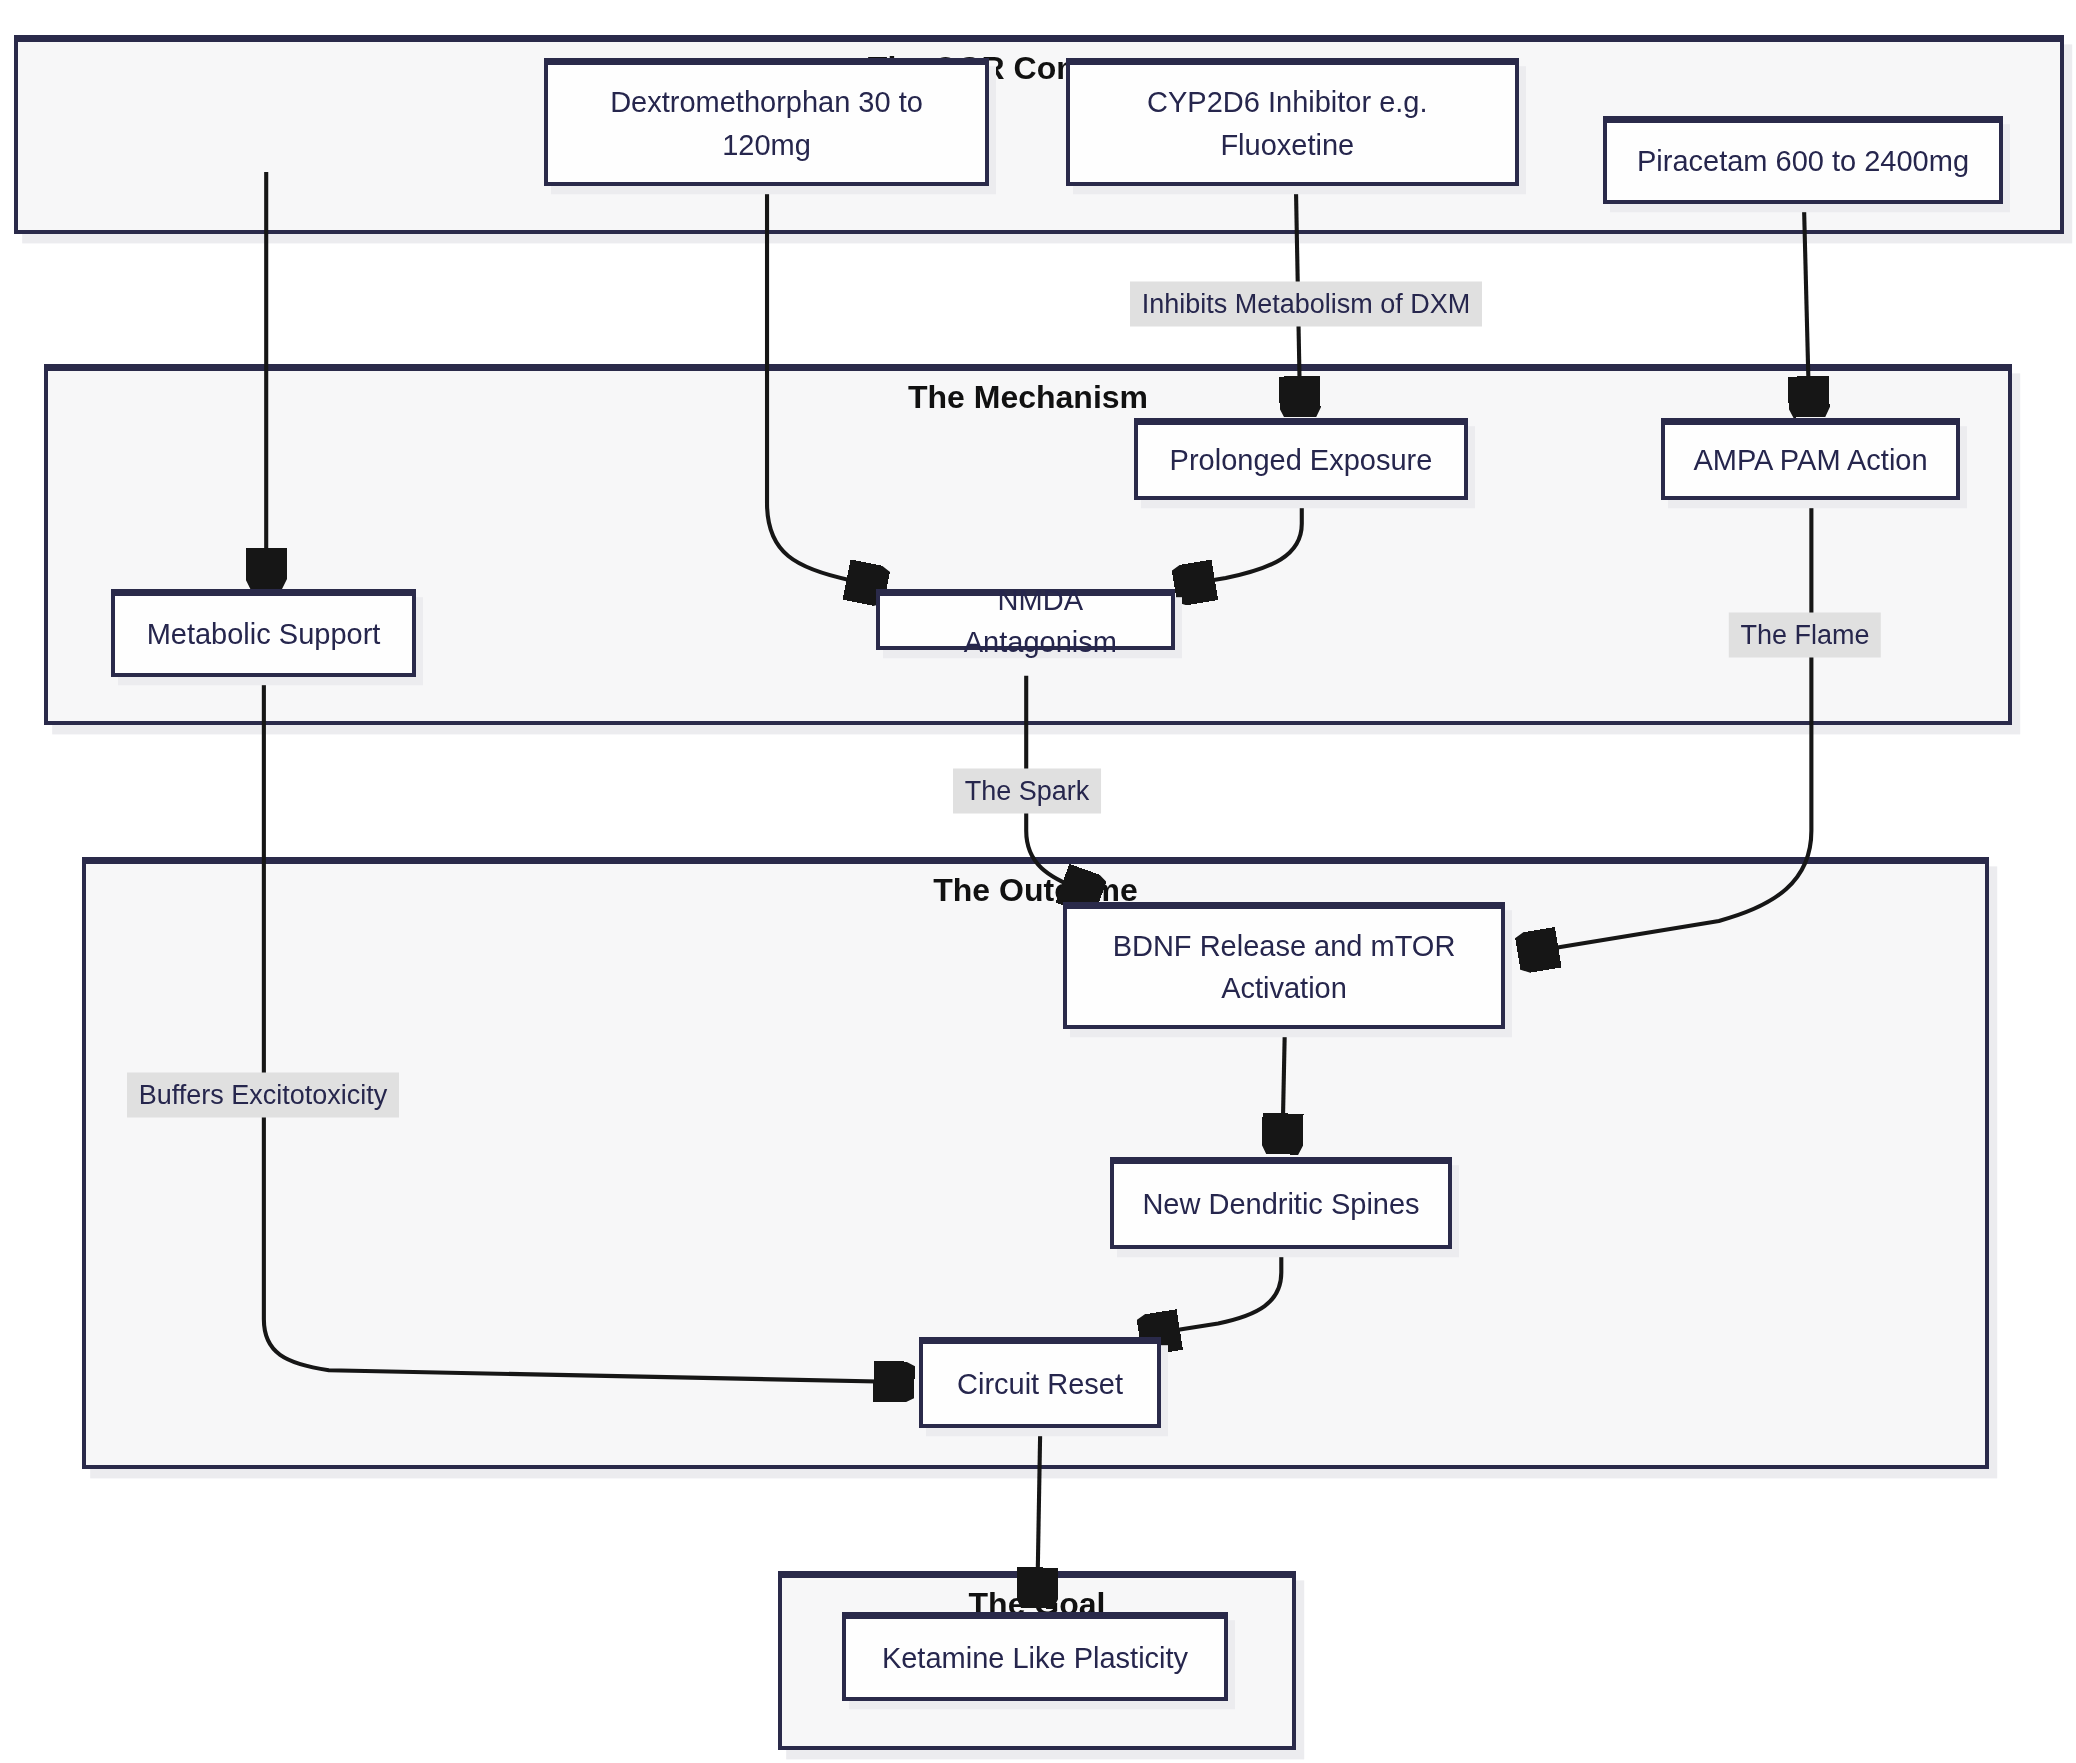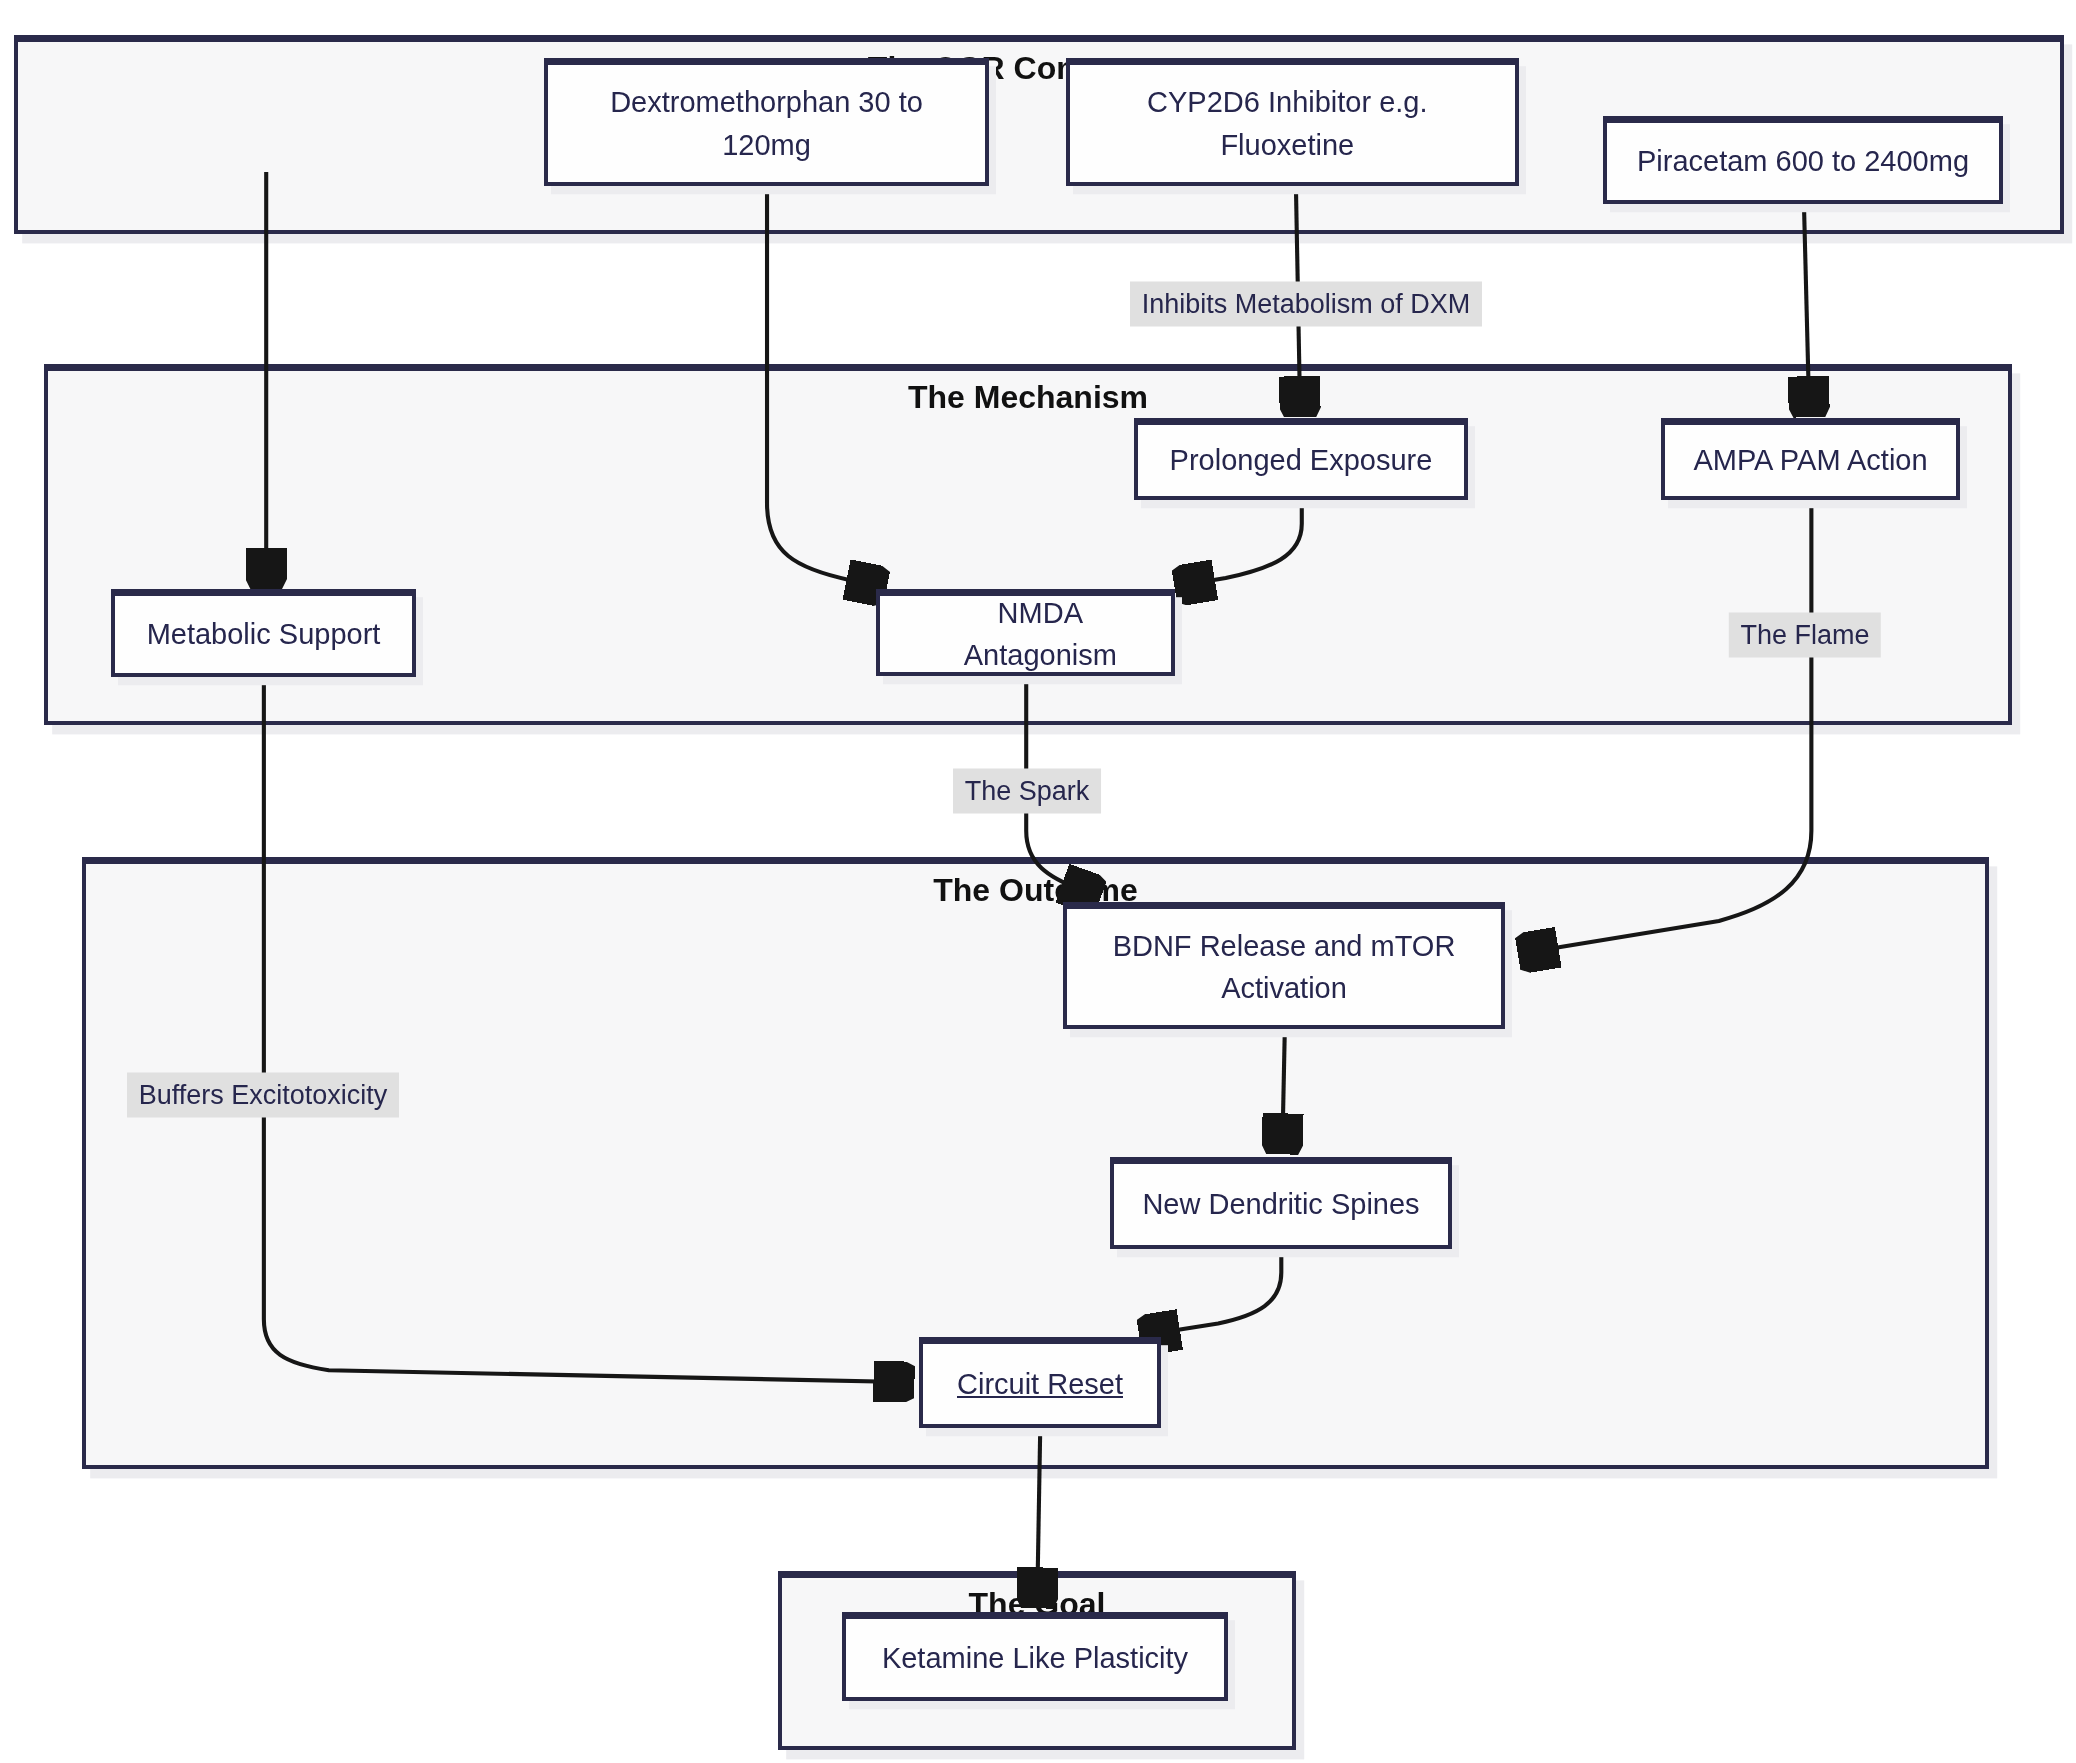--- a/index.html
+++ b/index.html
@@ -127,34 +127,34 @@
   </div>
 
   <div class="node" style="left:1661px;top:418px;width:299px;height:82px;">
     <span>AMPA PAM Action</span>
   </div>
 
   <div class="node" style="left:111px;top:589px;width:305px;height:88px;">
     <span>Metabolic Support</span>
   </div>
 
-  <div class="node" style="left:876px;top:589px;width:299px;height:87px;padding-left:46px;">
+  <div class="node" style="left:876px;top:589px;width:299px;height:61px;padding-left:46px;">
     <span>NMDA Antagonism</span>
   </div>
 
   <div class="node" style="left:1063px;top:902px;width:442px;height:127px;">
     <span>BDNF Release and mTOR
 Activation</span>
   </div>
 
   <div class="node" style="left:1110px;top:1157px;width:342px;height:92px;">
     <span>New Dendritic Spines</span>
   </div>
 
-  <div class="node" style="left:919px;top:1337px;width:242px;height:91px;text-decoration:underline;">
+  <div class="node" style="left:919px;top:1337px;width:242px;height:91px;">
     <span>Circuit Reset</span>
   </div>
 
   <div class="node" style="left:842px;top:1612px;width:386px;height:89px;">
     <span>Ketamine Like Plasticity</span>
   </div>
 
   <div class="edge-label" style="left:1306px;top:304px;">Inhibits Metabolism of DXM</div>
 
   <div class="edge-label" style="left:1805px;top:635px;">The Flame</div>

